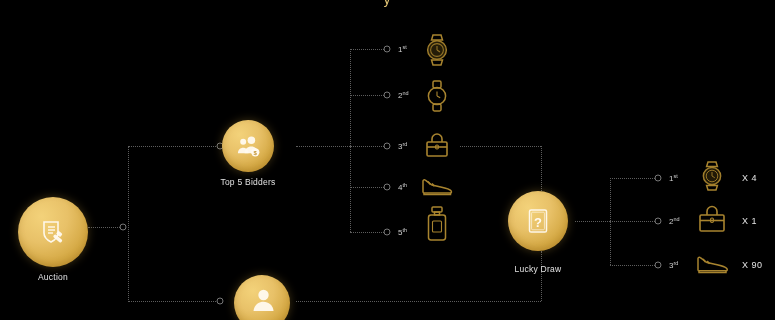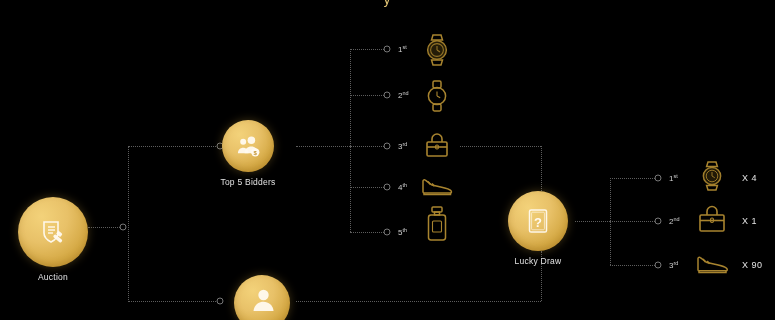--- a/index.html
+++ b/index.html
@@ -104,21 +104,21 @@
 
   <div class="node" style="left:508px;top:191px;width:60px;height:60px;">
     <span>
       <svg width="30" height="30" viewBox="0 0 30 30">
         <rect x="6.5" y="4" width="17" height="22" rx="1.6" fill="none" stroke="#fffaf0" stroke-width="1.5" opacity=".95"></rect>
         <rect x="8.6" y="6.2" width="12.8" height="17.6" rx="1" fill="none" stroke="#fffaf0" stroke-width=".9" opacity=".7"></rect>
         <text x="15" y="20.5" font-size="13" text-anchor="middle" fill="#fffaf0" font-family="Liberation Sans, sans-serif" font-weight="bold">?</text>
       </svg>
     </span>
   </div>
-  <div class="node-label" style="left:538px;top:256px;">Lucky Draw</div>
+  <div class="node-label" style="left:538px;top:264px;">Lucky Draw</div>
 
   <div class="node" style="left:234px;top:275px;width:56px;height:56px;">
     <span style="margin-top:-6px;">
       <svg width="26" height="26" viewBox="0 0 26 26">
         <circle cx="14.5" cy="8" r="5.2" fill="#fffaf0" opacity=".95"></circle>
         <path d="M4.5 24c.6-5.8 4.9-9.3 10-9.3S24 18.2 24.6 24z" fill="#fffaf0" opacity=".95"></path>
       </svg>
     </span>
   </div>
 

